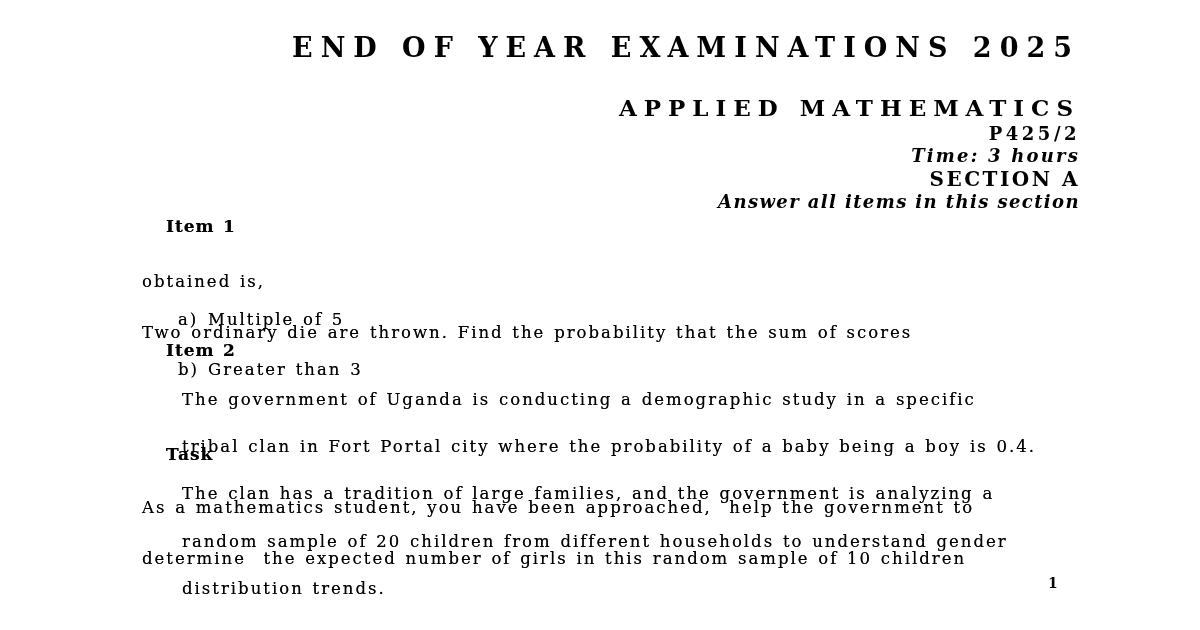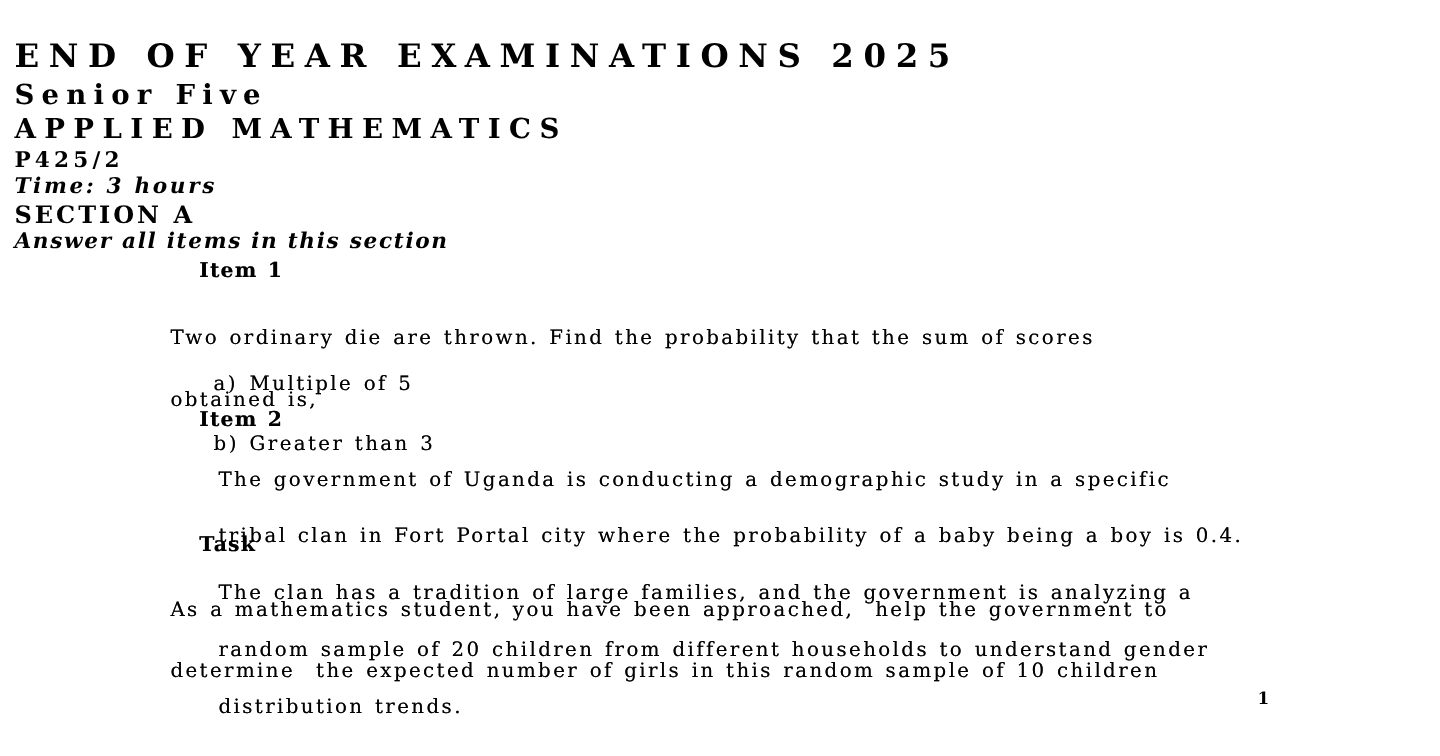--- a/index.html
+++ b/index.html
@@ -13,25 +13,24 @@
     height: 630px;
     background: #ffffff;
     overflow: hidden;
     font-family: "DejaVu Serif", "Liberation Serif", serif;
     color: #000000;
   }
   .hline {
     position: absolute;
     left: 0;
     width: 1080px;
-    text-align: left;
+    text-align: right;
     line-height: 1;
     white-space: pre;
     font-weight: bold;
-    margin-left: 12px;
   }
   .doc-title        { top: 34px;  font-size: 27px; letter-spacing: 8px; }
   .doc-class        { top: 68px;  font-size: 23px; letter-spacing: 6px; }
   .doc-subject      { top: 96px;  font-size: 23px; letter-spacing: 7px; }
   .doc-paper        { top: 125px; font-size: 18px; letter-spacing: 3.5px; }
   .doc-time         { top: 147px; font-size: 18px; letter-spacing: 2.2px; font-style: italic; }
   .doc-section      { top: 169px; font-size: 20px; letter-spacing: 2.5px; }
   .doc-instruction  { top: 193px; font-size: 18px; letter-spacing: 1.4px; font-style: italic; }
 
   .body-text {
@@ -72,32 +71,31 @@
     font-weight: bold;
     line-height: 1;
   }
 </style>
 </head>
 <body>
 
 <div class="page">
 
   <div class="hline doc-title">END OF YEAR EXAMINATIONS 2025</div>
-  <div class="hline doc-class">Senior Five</div>
   <div class="hline doc-subject">APPLIED MATHEMATICS</div>
   <div class="hline doc-paper">P425/2</div>
   <div class="hline doc-time">Time: 3 hours</div>
   <div class="hline doc-section">SECTION A</div>
   <div class="hline doc-instruction">Answer all items in this section</div>
 
   <div class="body-text heading item1-heading">Item 1</div>
 
   <div class="body-text para item1-para">
+    <div>obtained is,</div>
     <div>Two ordinary die are thrown. Find the probability that the sum of scores</div>
-    <div>obtained is,</div>
   </div>
 
   <div class="body-text options">
     <div class="option-row">
       <span class="option-label">a)</span>
       <span class="option-text">Multiple of 5</span>
     </div>
     <div class="option-row">
       <span class="option-label">b)</span>
       <span class="option-text">Greater than 3</span>

